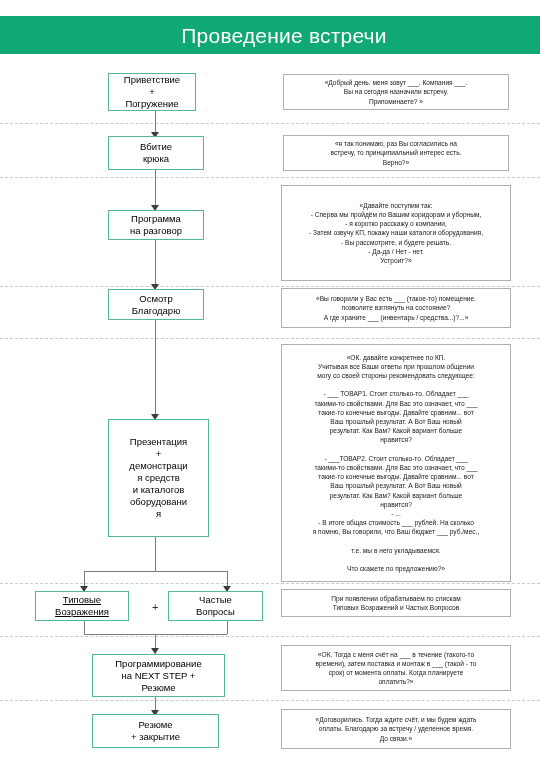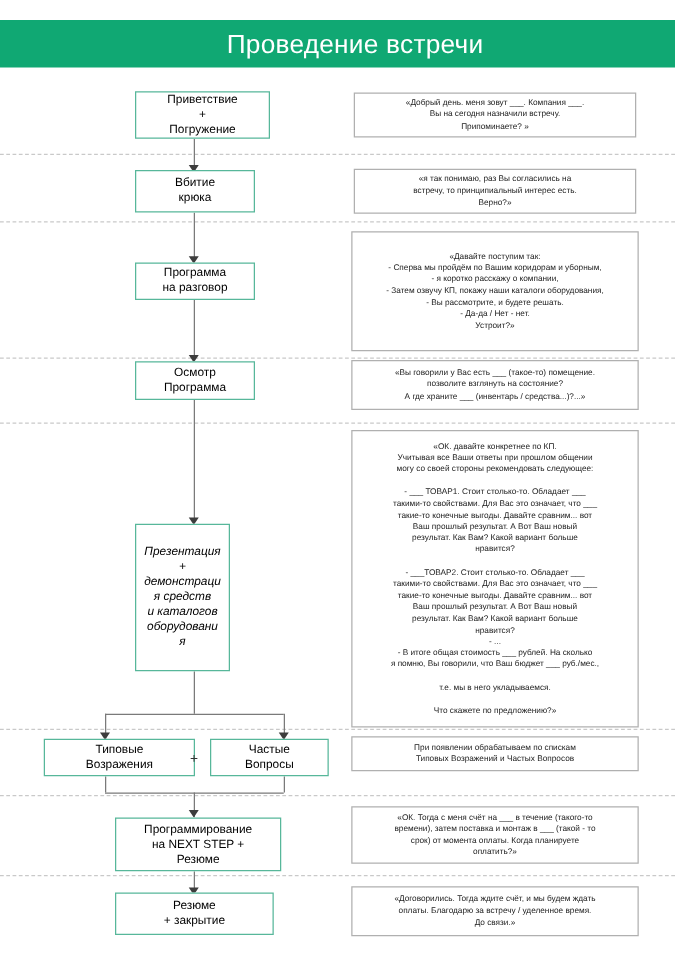--- a/index.html
+++ b/index.html
@@ -156,42 +156,42 @@
 
   <div class="vline" style="left:84px; top:621px; height:13px;"></div>
   <div class="vline" style="left:227px; top:621px; height:13px;"></div>
   <div class="hline" style="left:84px; top:634px; width:143px;"></div>
   <div class="vline" style="left:155px; top:634px; height:20px;"></div>
   <div class="arrow" style="left:151px; top:648px;"></div>
 
   <div class="vline" style="left:155px; top:697px; height:17px;"></div>
   <div class="arrow" style="left:151px; top:710px;"></div>
 
-  <div class="pbox" style="left:108px; top:73px; width:108px; height:38px;">Приветствие
+  <div class="pbox" style="left:108px; top:73px; width:88px; height:38px;">Приветствие
 +
 Погружение</div>
 
   <div class="pbox" style="left:108px; top:210px; width:96px; height:30px;">Программа
 на разговор</div>
 
   <div class="pbox" style="left:108px; top:136px; width:96px; height:34px;">Вбитие
 крюка</div>
 
   <div class="pbox" style="left:108px; top:289px; width:96px; height:31px;">Осмотр
-Программа</div>
-
-  <div class="pbox" style="left:108px; top:419px; width:76px; height:118px;font-style:italic;">Презентация
+Благодарю</div>
+
+  <div class="pbox" style="left:108px; top:419px; width:101px; height:118px;">Презентация
 +
 демонстраци
 я средств
 и каталогов
 оборудовани
 я</div>
 
-  <div class="pbox" style="left:35px; top:591px; width:121px; height:30px;">Типовые
+  <div class="pbox" style="left:35px; top:591px; width:94px; height:30px;text-decoration:underline;">Типовые
 Возражения</div>
 
   <div class="plus-sign" style="left:152px; top:602px;">+</div>
 
   <div class="pbox" style="left:168px; top:591px; width:95px; height:30px;">Частые
 Вопросы</div>
 
   <div class="pbox" style="left:92px; top:654px; width:133px; height:43px;">Программирование
 на NEXT STEP +
 Резюме</div>

